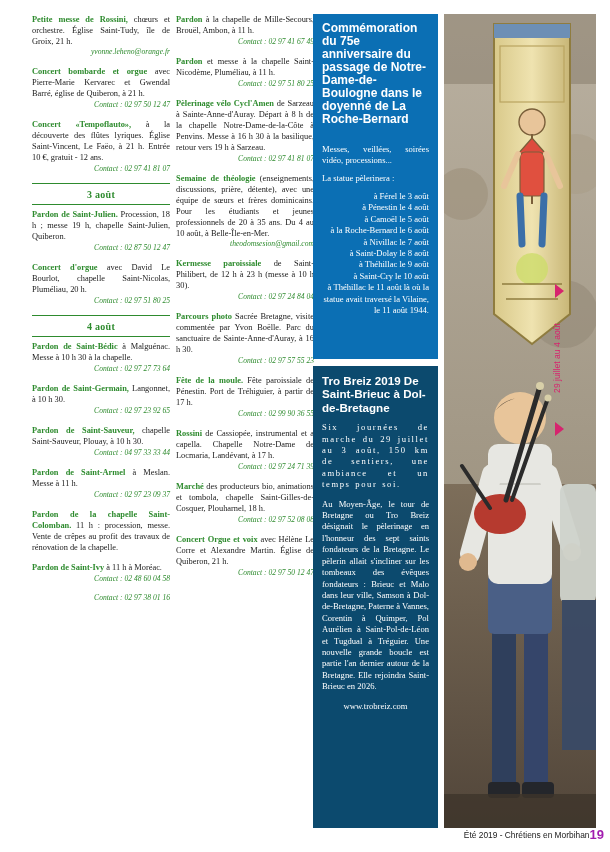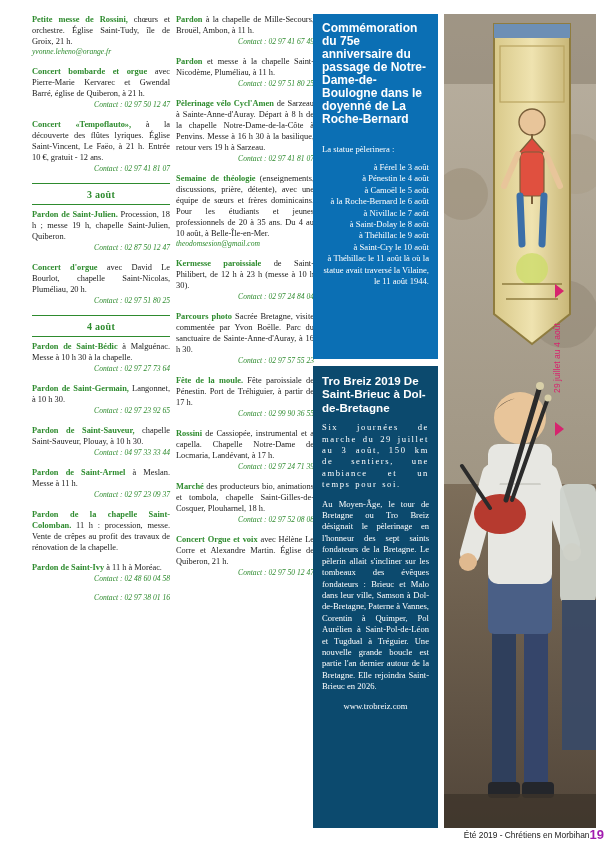--- a/index.html
+++ b/index.html
@@ -19,21 +19,21 @@
   }
   .entry .body{
     color:#1a1a1a;font-size:8.4px;line-height:11px;text-align:justify;
   }
   .entry .contact{
     color:#2e8b2e;font-style:italic;font-size:7.6px;line-height:10px;
     text-align:right;margin-top:1px;
   }
   .entry .mail{
     color:#2e8b2e;font-style:italic;font-size:7.6px;line-height:10px;
-    text-align:left;
+    text-align:right;
   }
   .rule{border-top:1px solid #2e8b2e;margin:3px 0 4px 0;}
   .datehead{
     color:#2e8b2e;font-weight:bold;font-size:10px;text-align:center;
     margin:5px 0 4px 0;letter-spacing:.3px;
   }
 
   
   #col1{left:24px;}
   #col2{left:168px;}
@@ -204,20 +204,21 @@
         <div class="contact">Contact : 02 97 52 08 08</div>
       </div>
       <div class="entry">
         <div class="body"><span class="title">Concert Orgue et voix</span> avec Hélène Le Corre et Alexandre Martin. Église de Quiberon, 21 h.</div>
         <div class="contact">Contact : 02 97 50 12 47</div>
       </div>
     </div>
 
   <div class="bluebox">
     <h2>Commémoration du 75e anniversaire du passage de Notre-Dame-de-Boulogne dans le doyenné de La Roche-Bernard</h2>
+    <p>Messes, veillées, soirées vidéo, processions...</p>
     <p>La statue pèlerinera :</p>
     <ul id="blue-list">
         <li>à Férel le 3 août</li>
         <li>à Pénestin le 4 août</li>
         <li>à Camoël le 5 août</li>
         <li>à la Roche-Bernard le 6 août</li>
         <li>à Nivillac le 7 août</li>
         <li>à Saint-Dolay le 8 août</li>
         <li>à Théhillac le 9 août</li>
         <li>à Saint-Cry le 10 août</li>

